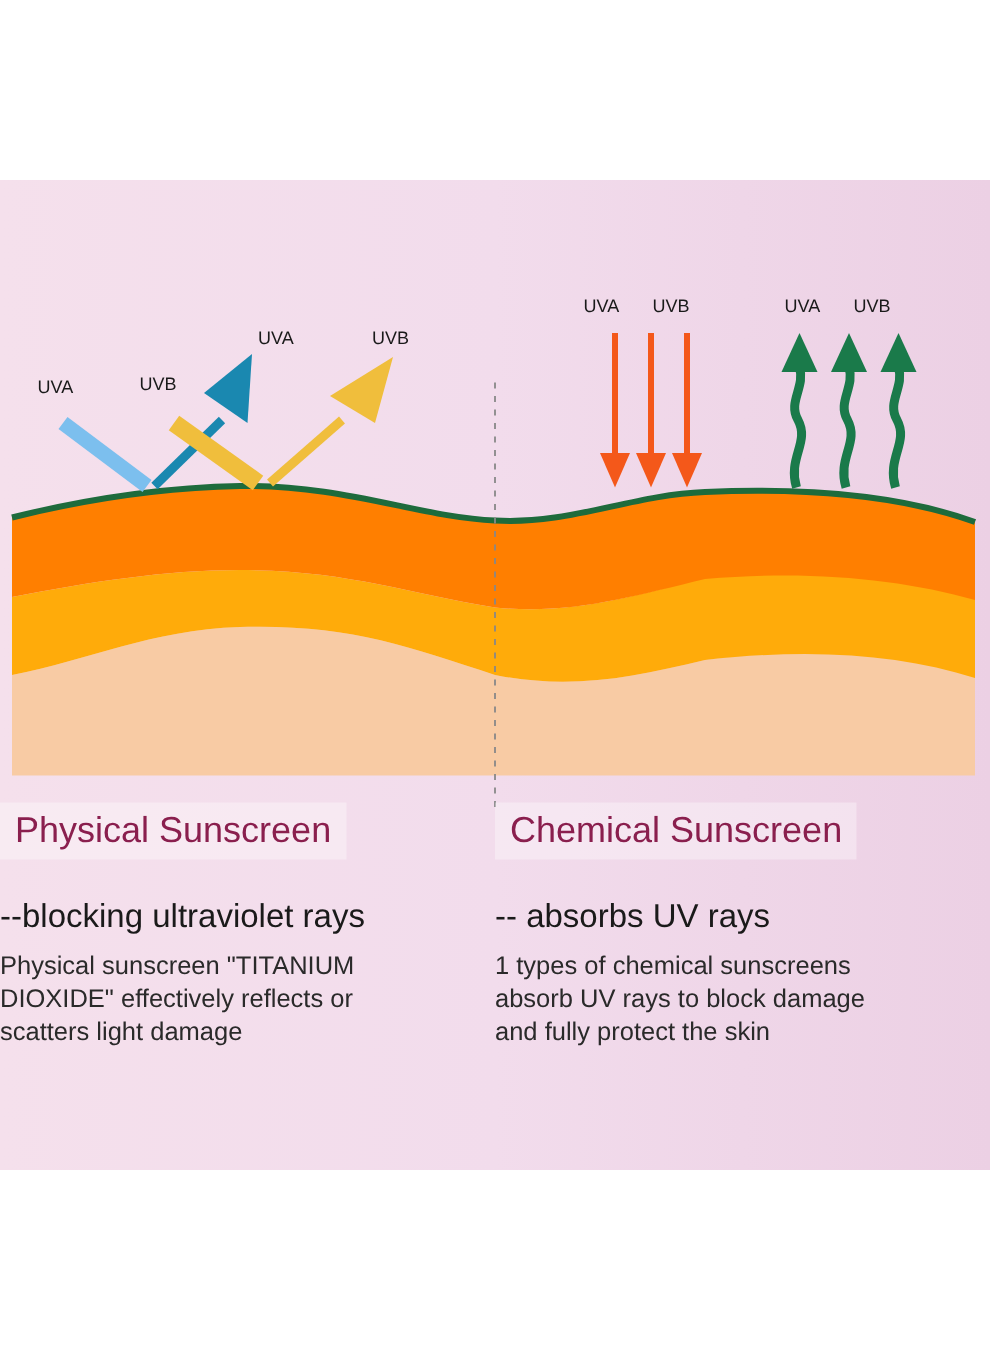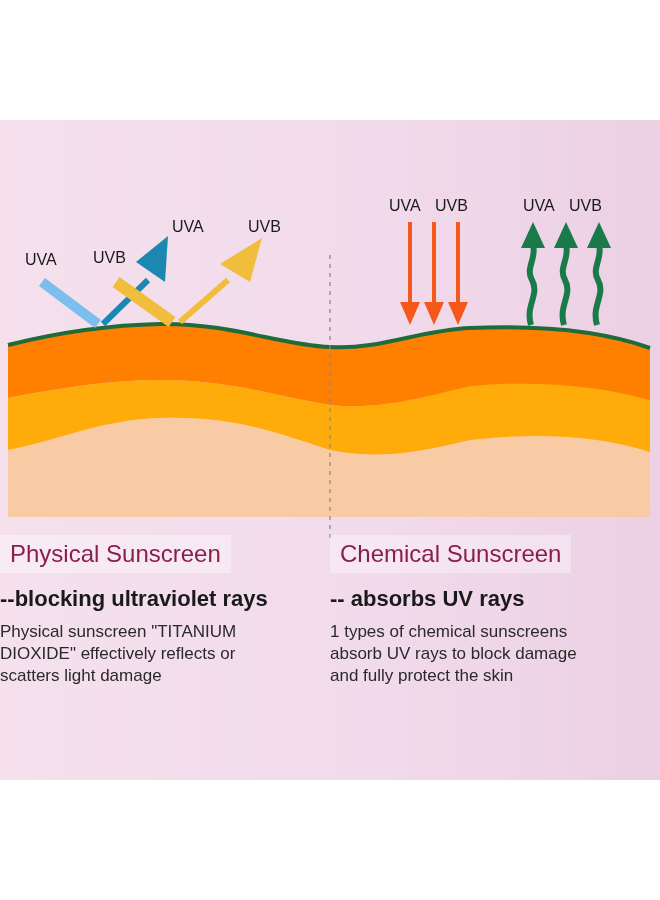--- a/index.html
+++ b/index.html
@@ -6,33 +6,33 @@
   body {
     width: 660px; height: 900px; background: #ffffff; position: relative; overflow: hidden;
     font-family: "Liberation Sans", sans-serif;
   }
   .panel {
     position: absolute; left: 0; top: 120px; width: 660px; height: 660px;
     background: linear-gradient(90deg, #f5e0ec 0%, #f2dcec 50%, #ecd0e4 100%);
   }
   .diagram-svg { position: absolute; left: 0; top: 0; }
   .ray-label {
-    position: absolute; font-size: 16px; color: #1a1a1a; white-space: nowrap;
+    position: absolute; font-size: 12px; color: #1a1a1a; white-space: nowrap;
   }
   .col {
     position: absolute; top: 415px; width: 330px; text-align: left;
   }
   .col.left { left: 0; }
   .col.right { left: 330px; }
   .title-box {
     display: inline-block; padding: 4px 10px; background: rgba(255,255,255,0.35);
     color: #8a1f4e; font-size: 24px; line-height: 30px;
   }
   .subtitle {
-    margin-top: 12px; font-size: 22px; color: #1a1a1a; line-height: 28px; font-weight: bold;
+    margin-top: 24px; font-size: 22px; color: #1a1a1a; line-height: 28px;
   }
   .desc {
     margin-top: 8px; font-size: 17px; color: #2a2a2a; line-height: 22px;
   }
 </style>
 </head>
 <body>
 
 <div class="panel">
   <svg class="diagram-svg" width="660" height="420" viewBox="0 120 660 420" xmlns="http://www.w3.org/2000/svg">

